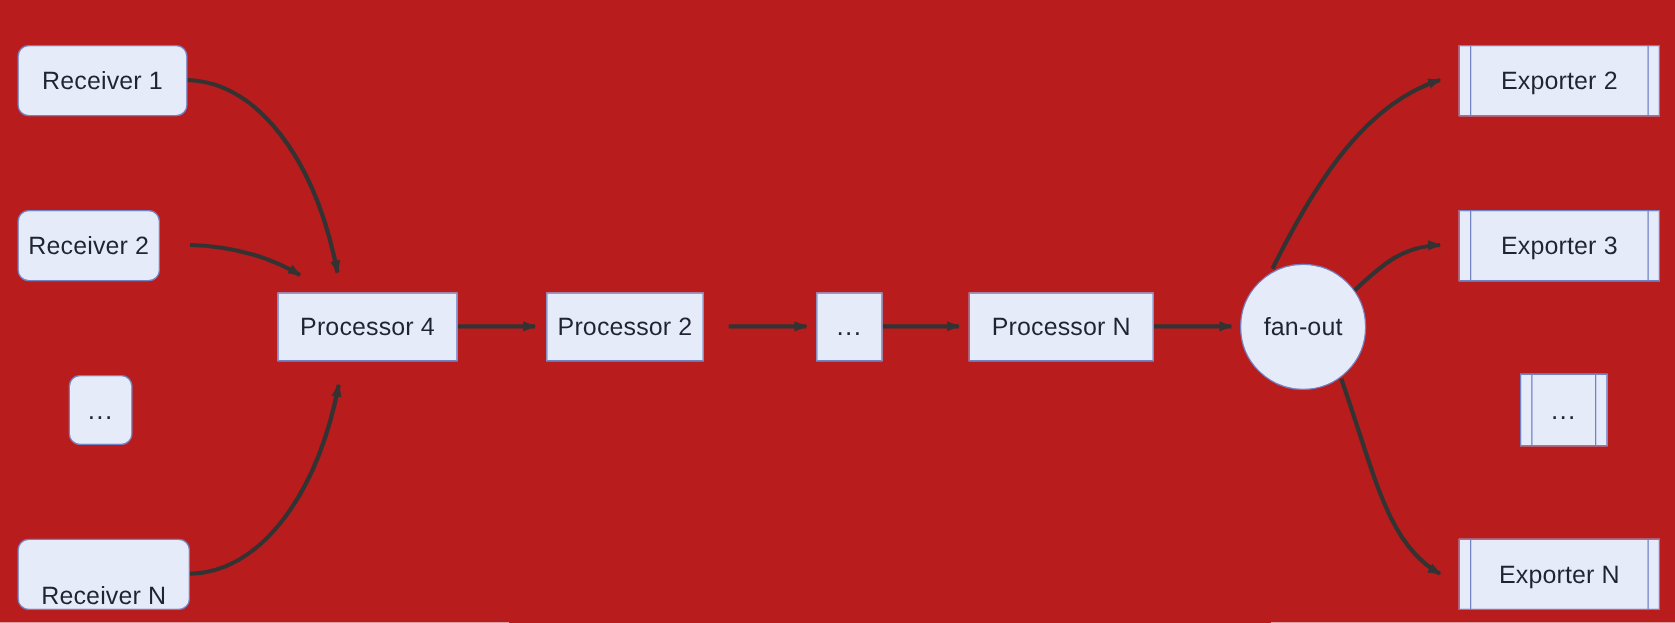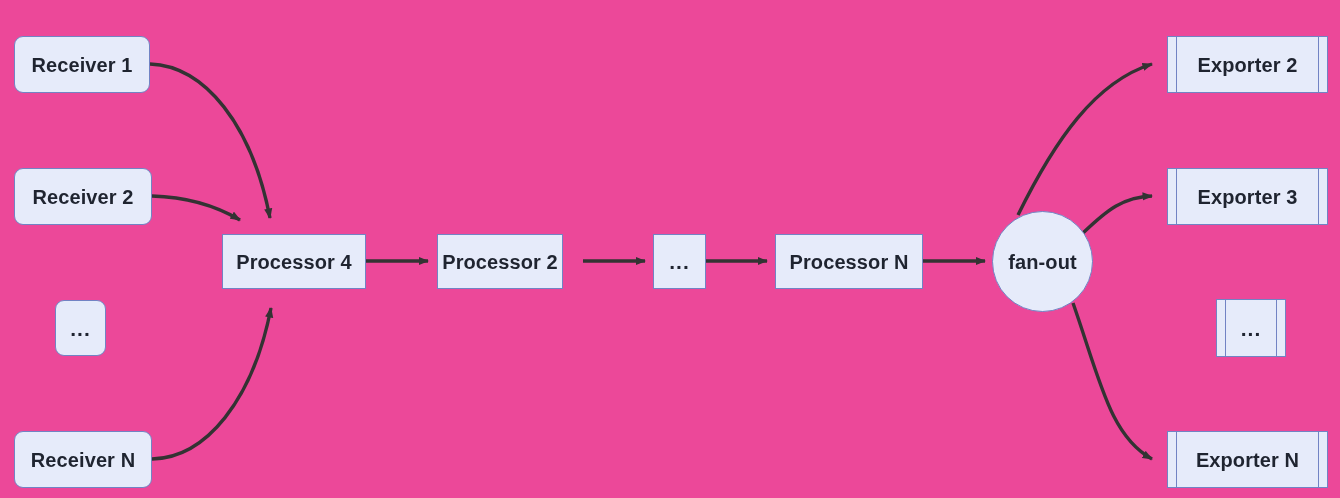--- a/index.html
+++ b/index.html
@@ -8,23 +8,22 @@
     padding: 0;
     background: #ffffff;
   }
   body {
     font-family: "Liberation Sans", sans-serif;
   }
   #diagram-root {
     position: relative;
     width: 1340px;
     height: 498px;
-    background: #ec4899;
+    background: #b91c1c;
     overflow: hidden;
-    font-weight: bold;
   }
   #edge-layer {
     position: absolute;
     left: 0;
     top: 0;
     width: 1340px;
     height: 498px;
     pointer-events: none;
   }
   .node {
@@ -105,29 +104,29 @@
 
     <path d="M1083,233 C1107,210 1123,197 1152,196" fill="none" stroke="#333333" stroke-width="3.4" marker-end="url(#arrowhead)"></path>
 
     <path d="M1073,303 C1100,380 1110,436 1152,459" fill="none" stroke="#333333" stroke-width="3.4" marker-end="url(#arrowhead)"></path>
   </svg>
 
   <div class="node rounded" style="left:14px; top:36px; width:136px; height:57px;">
     <span class="label">Receiver 1</span>
   </div>
 
-  <div class="node rounded" style="left:14px; top:168px; width:138px; height:57px;text-align:center;">
+  <div class="node rounded" style="left:14px; top:168px; width:114px; height:57px;text-align:center;">
     <span class="label">Receiver 2</span>
   </div>
 
   <div class="node rounded" style="left:55px; top:300px; width:51px; height:56px;">
     <span class="label dots">...</span>
   </div>
 
-  <div class="node rounded" style="left:14px; top:431px; width:138px; height:57px;">
+  <div class="node rounded" style="left:14px; top:431px; width:138px; height:57px;align-items:flex-end;">
     <span class="label">Receiver N</span>
   </div>
 
   <div class="node rect" style="left:222px; top:234px; width:144px; height:55px;">
     <span class="label">Processor 4</span>
   </div>
 
   <div class="node rect" style="left:437px; top:234px; width:126px; height:55px;">
     <span class="label">Processor 2</span>
   </div>

